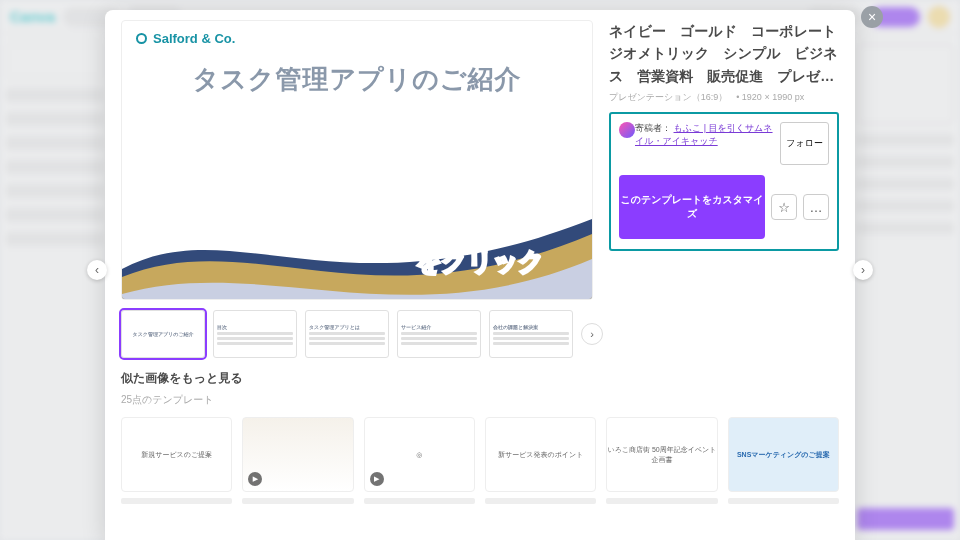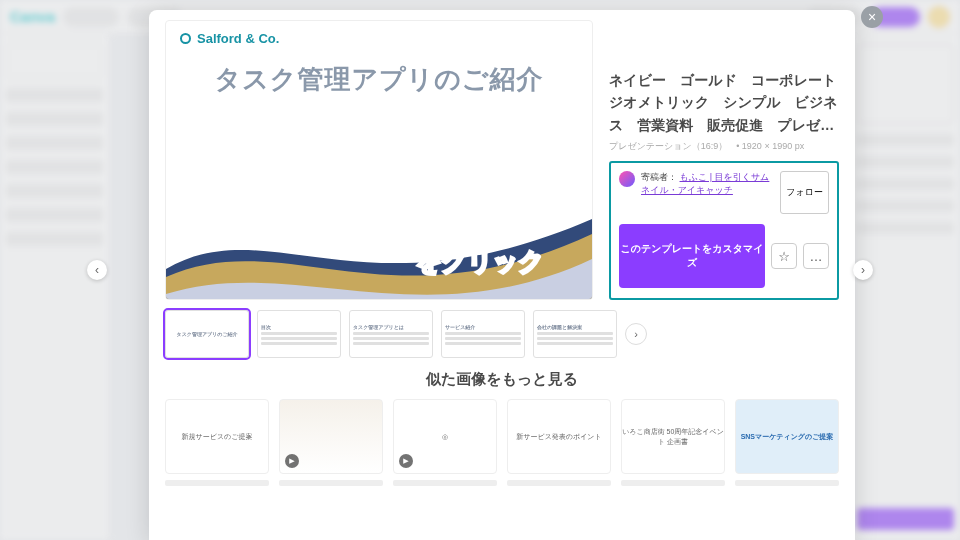--- a/index.html
+++ b/index.html
@@ -17,54 +17,54 @@
   .bg .sidebox{height:34px;border:1px solid #eee;border-radius:4px;}
   .bg .sideitem{height:14px;background:#eee;border-radius:3px;}
   .bg .main{flex:1;display:flex;}
   .bg .center{flex:1;}
   .bg .rpanel{width:110px;background:#fff;border-left:1px solid #eee;display:flex;flex-direction:column;gap:10px;padding:10px 6px;}
   .bg .phone{height:80px;border:1px solid #ddd;border-radius:6px;}
   .bg .block{height:12px;background:#eee;border-radius:3px;}
   .bg .purplebtn{height:22px;background:#8b3dff;border-radius:4px;}
   
   .scrim{position:absolute;inset:0;background:rgba(0,0,0,.05);}
-  .modal{position:absolute;left:105px;top:10px;right:105px;bottom:0;background:#fff;border-radius:8px 8px 0 0;box-shadow:0 4px 24px rgba(0,0,0,.15);overflow:hidden;margin-left:44px;} 
+  .modal{position:absolute;left:105px;top:10px;right:105px;bottom:0;background:#fff;border-radius:8px 8px 0 0;box-shadow:0 4px 24px rgba(0,0,0,.15);overflow:hidden;} 
   .closewrap{position:absolute;top:6px;right:77px;z-index:10;}
   .closewrap .xbtn{width:22px;height:22px;border-radius:50%;background:#9aa0a6;color:#fff;display:flex;align-items:center;justify-content:center;font-size:14px;cursor:pointer;}
   .mcontent{display:flex;padding:10px 16px 0 16px;gap:16px;height:290px;}
   .preview{flex:1;display:flex;flex-direction:column;}
   .slide{flex:1;border:1px solid #eee;border-radius:4px;position:relative;overflow:hidden;background:#fff;}
   .slide .brand{display:flex;align-items:center;gap:6px;padding:10px 14px;color:#1893a5;font-weight:700;font-size:13px;}
   .slide .brand .circ{width:11px;height:11px;border:2.5px solid #1893a5;border-radius:50%;}
   .slide .subt{color:#6e7b8b;font-size:11px;text-align:center;margin-top:30px;}
   .slide .title{color:#8a98aa;font-size:26px;font-weight:700;text-align:center;letter-spacing:1px;margin:6px 12px 0;}
   .slide .wave{position:absolute;left:0;right:0;bottom:0;height:100px;}
   .slide svg{width:100%;height:100%;display:block;}
-  .mright{width:230px;display:flex;flex-direction:column;justify-content:flex-end;}
+  .mright{width:230px;display:flex;flex-direction:column;}
   .tags{font-size:14px;font-weight:700;color:#4a4a4a;line-height:1.6;}
   .meta{font-size:9px;color:#aaa;margin-top:4px;}
   .infobox{border:2.5px solid #0b9aa3;border-radius:3px;padding:8px 8px 10px;margin-top:8px;display:flex;flex-direction:column;gap:10px;}
-  .author{display:flex;align-items:flex-start;gap:6px;font-size:9px;}
+  .author{display:flex;align-items:flex-start;font-size:9px;}
   .author .avatar{width:16px;height:16px;border-radius:50%;background:linear-gradient(135deg,#ff54b0,#6d5bff);flex:none;}
   .author .txt{flex:1;color:#4a4a4a;}
   .author .link{color:#7a3bd6;text-decoration:underline;}
   .follow{border:1px solid #ccc;border-radius:3px;font-size:9px;padding:14px 5px;background:#fff;cursor:pointer;}
   .btnrow{display:flex;gap:6px;align-items:center;}
   .cta{flex:1;background:#8b3dff;color:#fff;border:none;border-radius:4px;font-size:10px;font-weight:700;padding:18px 0;cursor:pointer;}
   .iconbtn{width:26px;height:26px;border:1px solid #ccc;border-radius:4px;display:flex;align-items:center;justify-content:center;background:#fff;cursor:pointer;font-size:13px;color:#555;}
   
   .thumbs{display:flex;gap:8px;padding:10px 16px;align-items:center;}
   .thumb{width:84px;height:48px;border:1px solid #e0e0e0;border-radius:3px;background:#fff;position:relative;overflow:hidden;display:flex;align-items:center;justify-content:center;font-size:5px;color:#888;padding:3px;}
   .thumb.active{outline:2px solid #8b3dff;}
   .thumb .bars{display:flex;flex-direction:column;gap:2px;width:100%;}
   .thumb .bar{height:3px;background:#e0e0e0;border-radius:1px;}
   .nextbtn{width:22px;height:22px;border:1px solid #ddd;border-radius:50%;display:flex;align-items:center;justify-content:center;background:#fff;cursor:pointer;color:#666;font-size:11px;}
   
   .more{padding:2px 16px 0;}
-  .more .title{font-size:15px;font-weight:700;color:#4a4a4a;text-align:center;}
+  .more .title{font-size:12px;font-weight:700;color:#4a4a4a;}
   .more .count{font-size:10px;color:#aaa;margin-top:6px;}
   .grid{display:flex;gap:10px;padding:10px 16px 0;}
   .card{flex:1;height:75px;border:1px solid #eee;border-radius:4px;background:#fff;position:relative;display:flex;align-items:center;justify-content:center;font-size:7px;text-align:center;color:#666;overflow:hidden;}
   .card.v{background:linear-gradient(#f5f1ea,#fff);}
   .card.blue{background:#e0eef9;color:#2a6bb0;font-weight:700;}
   .card.brand{background:#fff;}
   .play{position:absolute;left:5px;bottom:5px;width:14px;height:14px;border-radius:50%;background:rgba(0,0,0,.55);color:#fff;font-size:7px;display:flex;align-items:center;justify-content:center;}
   
   .anno{position:absolute;left:50%;top:245px;transform:translateX(-50%);text-align:center;pointer-events:none;}
   .anno .l{font-size:25px;font-weight:800;color:#0b9aa3;-webkit-text-stroke:3px #fff;text-shadow:0 0 2px #fff;line-height:1.35;}
@@ -200,20 +200,21 @@
           <div class="bar"></div>
           <div class="bar"></div>
           <div class="bar"></div>
         </div>
       </div>
       <div class="nextbtn">›</div>
     </div>
 
   <div class="more">
     <div class="title">似た画像をもっと見る</div>
+    <div class="count">25点のテンプレート</div>
   </div>
 
   <div class="grid" id="grid">
       <div class="card ">
         <span>新規サービスのご提案</span>
       </div>
       <div class="card v">
         <span></span>
         <span class="play">▶</span>
       </div>

